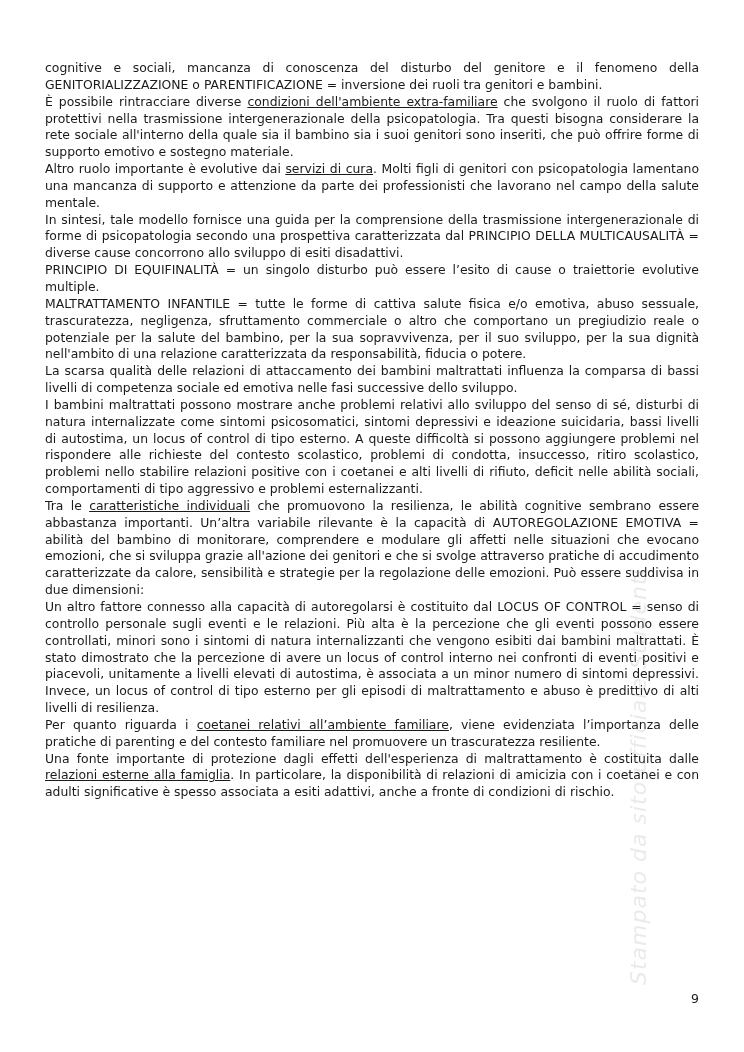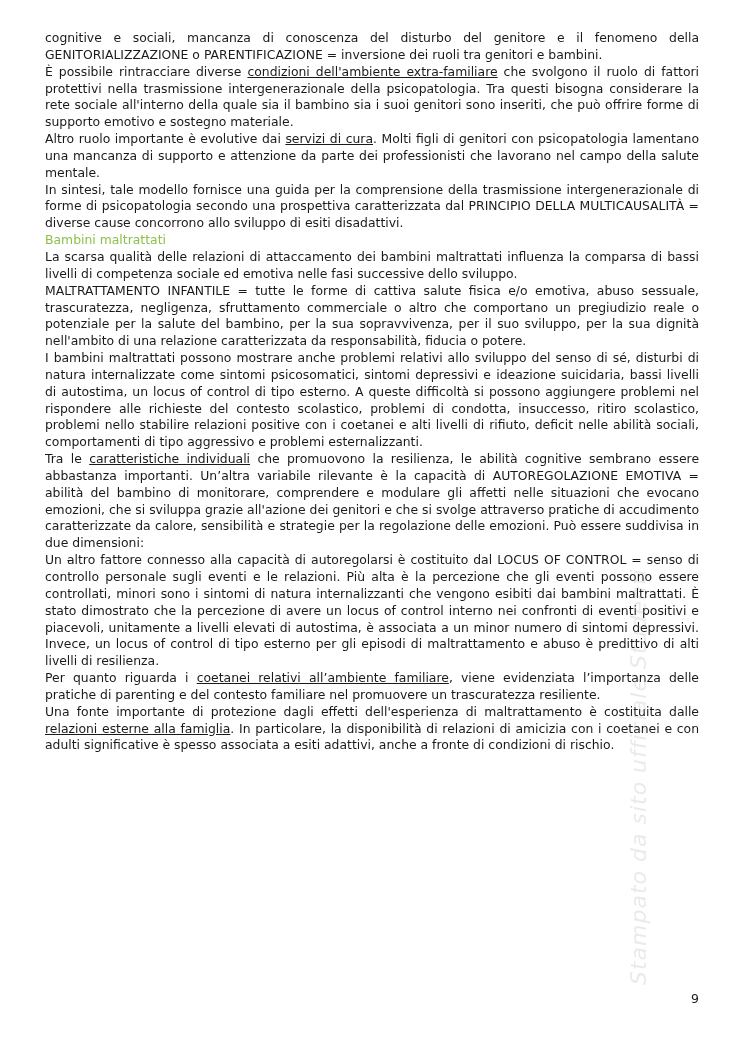--- a/index.html
+++ b/index.html
@@ -1,18 +1,18 @@
 <!DOCTYPE html>
 <html><head>
   <meta charset="utf-8">
   <style>
     html, body { margin: 0; padding: 0; background: #ffffff; }
     body { width: 744px; height: 1052px; position: relative; overflow: hidden; }
     .page {
-      position: absolute; left: 45px; top: 30px; width: 654px;
+      position: absolute; left: 45px; top: 60px; width: 654px;
       font-family: "DejaVu Sans", sans-serif;
       font-size: 12.4px; line-height: 16.85px; color: #1a1a1a;
       text-align: justify;
     }
     .page p { margin: 0; }
     .u { text-decoration: underline; }
     .i { }
     .heading { color: #8cc04a; text-align: left; }
     ul.dash { list-style: none; margin: 0; padding: 0; }
     ul.dash li { position: relative; padding-left: 45px; }
@@ -30,23 +30,23 @@
     }
   </style>
 </head>
 <body>
 
 <div class="page">
   <p>cognitive e sociali, mancanza di conoscenza del disturbo del genitore e il fenomeno della GENITORIALIZZAZIONE o PARENTIFICAZIONE = inversione dei ruoli tra genitori e bambini.</p>
   <p><span>È possibile rintracciare diverse </span><span class="u">condizioni dell'ambiente extra-familiare</span><span> che svolgono il ruolo di fattori protettivi nella trasmissione intergenerazionale della psicopatologia. Tra questi bisogna considerare la rete sociale all'interno della quale sia il bambino sia i suoi genitori sono inseriti, che può offrire forme di supporto emotivo e sostegno materiale.</span></p>
   <p><span>Altro ruolo importante è evolutive dai </span><span class="u">servizi di cura</span><span>. Molti figli di genitori con psicopatologia lamentano una mancanza di supporto e attenzione da parte dei professionisti che lavorano nel campo della salute mentale.</span></p>
   <p>In sintesi, tale modello fornisce una guida per la comprensione della trasmissione intergenerazionale di forme di psicopatologia secondo una prospettiva caratterizzata dal PRINCIPIO DELLA MULTICAUSALITÀ = diverse cause concorrono allo sviluppo di esiti disadattivi.</p>
-  <p class="heading">Bambini maltrattati</p>
+  <p>PRINCIPIO DI EQUIFINALITÀ = un singolo disturbo può essere l’esito di cause o traiettorie evolutive multiple.</p>
+  <p>MALTRATTAMENTO INFANTILE = tutte le forme di cattiva salute fisica e/o emotiva, abuso sessuale, trascuratezza, negligenza, sfruttamento commerciale o altro che comportano un pregiudizio reale o potenziale per la salute del bambino, per la sua sopravvivenza, per il suo sviluppo, per la sua dignità nell'ambito di una relazione caratterizzata da responsabilità, fiducia o potere.</p>
   <p>La scarsa qualità delle relazioni di attaccamento dei bambini maltrattati influenza la comparsa di bassi livelli di competenza sociale ed emotiva nelle fasi successive dello sviluppo.</p>
-  <p>MALTRATTAMENTO INFANTILE = tutte le forme di cattiva salute fisica e/o emotiva, abuso sessuale, trascuratezza, negligenza, sfruttamento commerciale o altro che comportano un pregiudizio reale o potenziale per la salute del bambino, per la sua sopravvivenza, per il suo sviluppo, per la sua dignità nell'ambito di una relazione caratterizzata da responsabilità, fiducia o potere.</p>
   <p><span>I bambini maltrattati possono mostrare anche problemi relativi allo sviluppo del senso di sé, disturbi di natura internalizzate come sintomi psicosomatici, sintomi depressivi e ideazione suicidaria, bassi livelli di autostima, un </span><span class="i">locus of control</span><span> di tipo esterno. A queste difficoltà si possono aggiungere problemi nel rispondere alle richieste del contesto scolastico, problemi di condotta, insuccesso, ritiro scolastico, problemi nello stabilire relazioni positive con i coetanei e alti livelli di rifiuto, deficit nelle abilità sociali, comportamenti di tipo aggressivo e problemi esternalizzanti.</span></p>
   <p><span>Tra le </span><span class="u">caratteristiche individuali</span><span> che promuovono la resilienza, le abilità cognitive sembrano essere abbastanza importanti. Un’altra variabile rilevante è la capacità di AUTOREGOLAZIONE EMOTIVA = abilità del bambino di monitorare, comprendere e modulare gli affetti nelle situazioni che evocano emozioni, che si sviluppa grazie all'azione dei genitori e che si svolge attraverso pratiche di accudimento caratterizzate da calore, sensibilità e strategie per la regolazione delle emozioni. Può essere suddivisa in due dimensioni:</span></p>
   <ul class="dash">
     <li><span class="bullet">–</span></li>
     <li><span class="bullet">–</span></li>
   </ul>
   <p><span>Un altro fattore connesso alla capacità di autoregolarsi è costituito dal </span><span class="i">LOCUS OF CONTROL</span><span> = senso di controllo personale sugli eventi e le relazioni. Più alta è la percezione che gli eventi possono essere controllati, minori sono i sintomi di natura internalizzanti che vengono esibiti dai bambini maltrattati. È stato dimostrato che la percezione di avere un </span><span class="i">locus of control</span><span> interno nei confronti di eventi positivi e piacevoli, unitamente a livelli elevati di autostima, è associata a un minor numero di sintomi depressivi. Invece, un </span><span class="i">locus of control</span><span> di tipo esterno per gli episodi di maltrattamento e abuso è predittivo di alti livelli di resilienza.</span></p>
   <p><span>Per quanto riguarda i </span><span class="u">coetanei relativi all’ambiente familiare</span><span>, viene evidenziata l’importanza delle pratiche di </span><span class="i">parenting</span><span> e del contesto familiare nel promuovere un trascuratezza resiliente.</span></p>
   <p><span>Una fonte importante di protezione dagli effetti dell'esperienza di maltrattamento è costituita dalle </span><span class="u">relazioni esterne alla famiglia</span><span>. In particolare, la disponibilità di relazioni di amicizia con i coetanei e con adulti significative è spesso associata a esiti adattivi, anche a fronte di condizioni di rischio.</span></p>
 </div>

